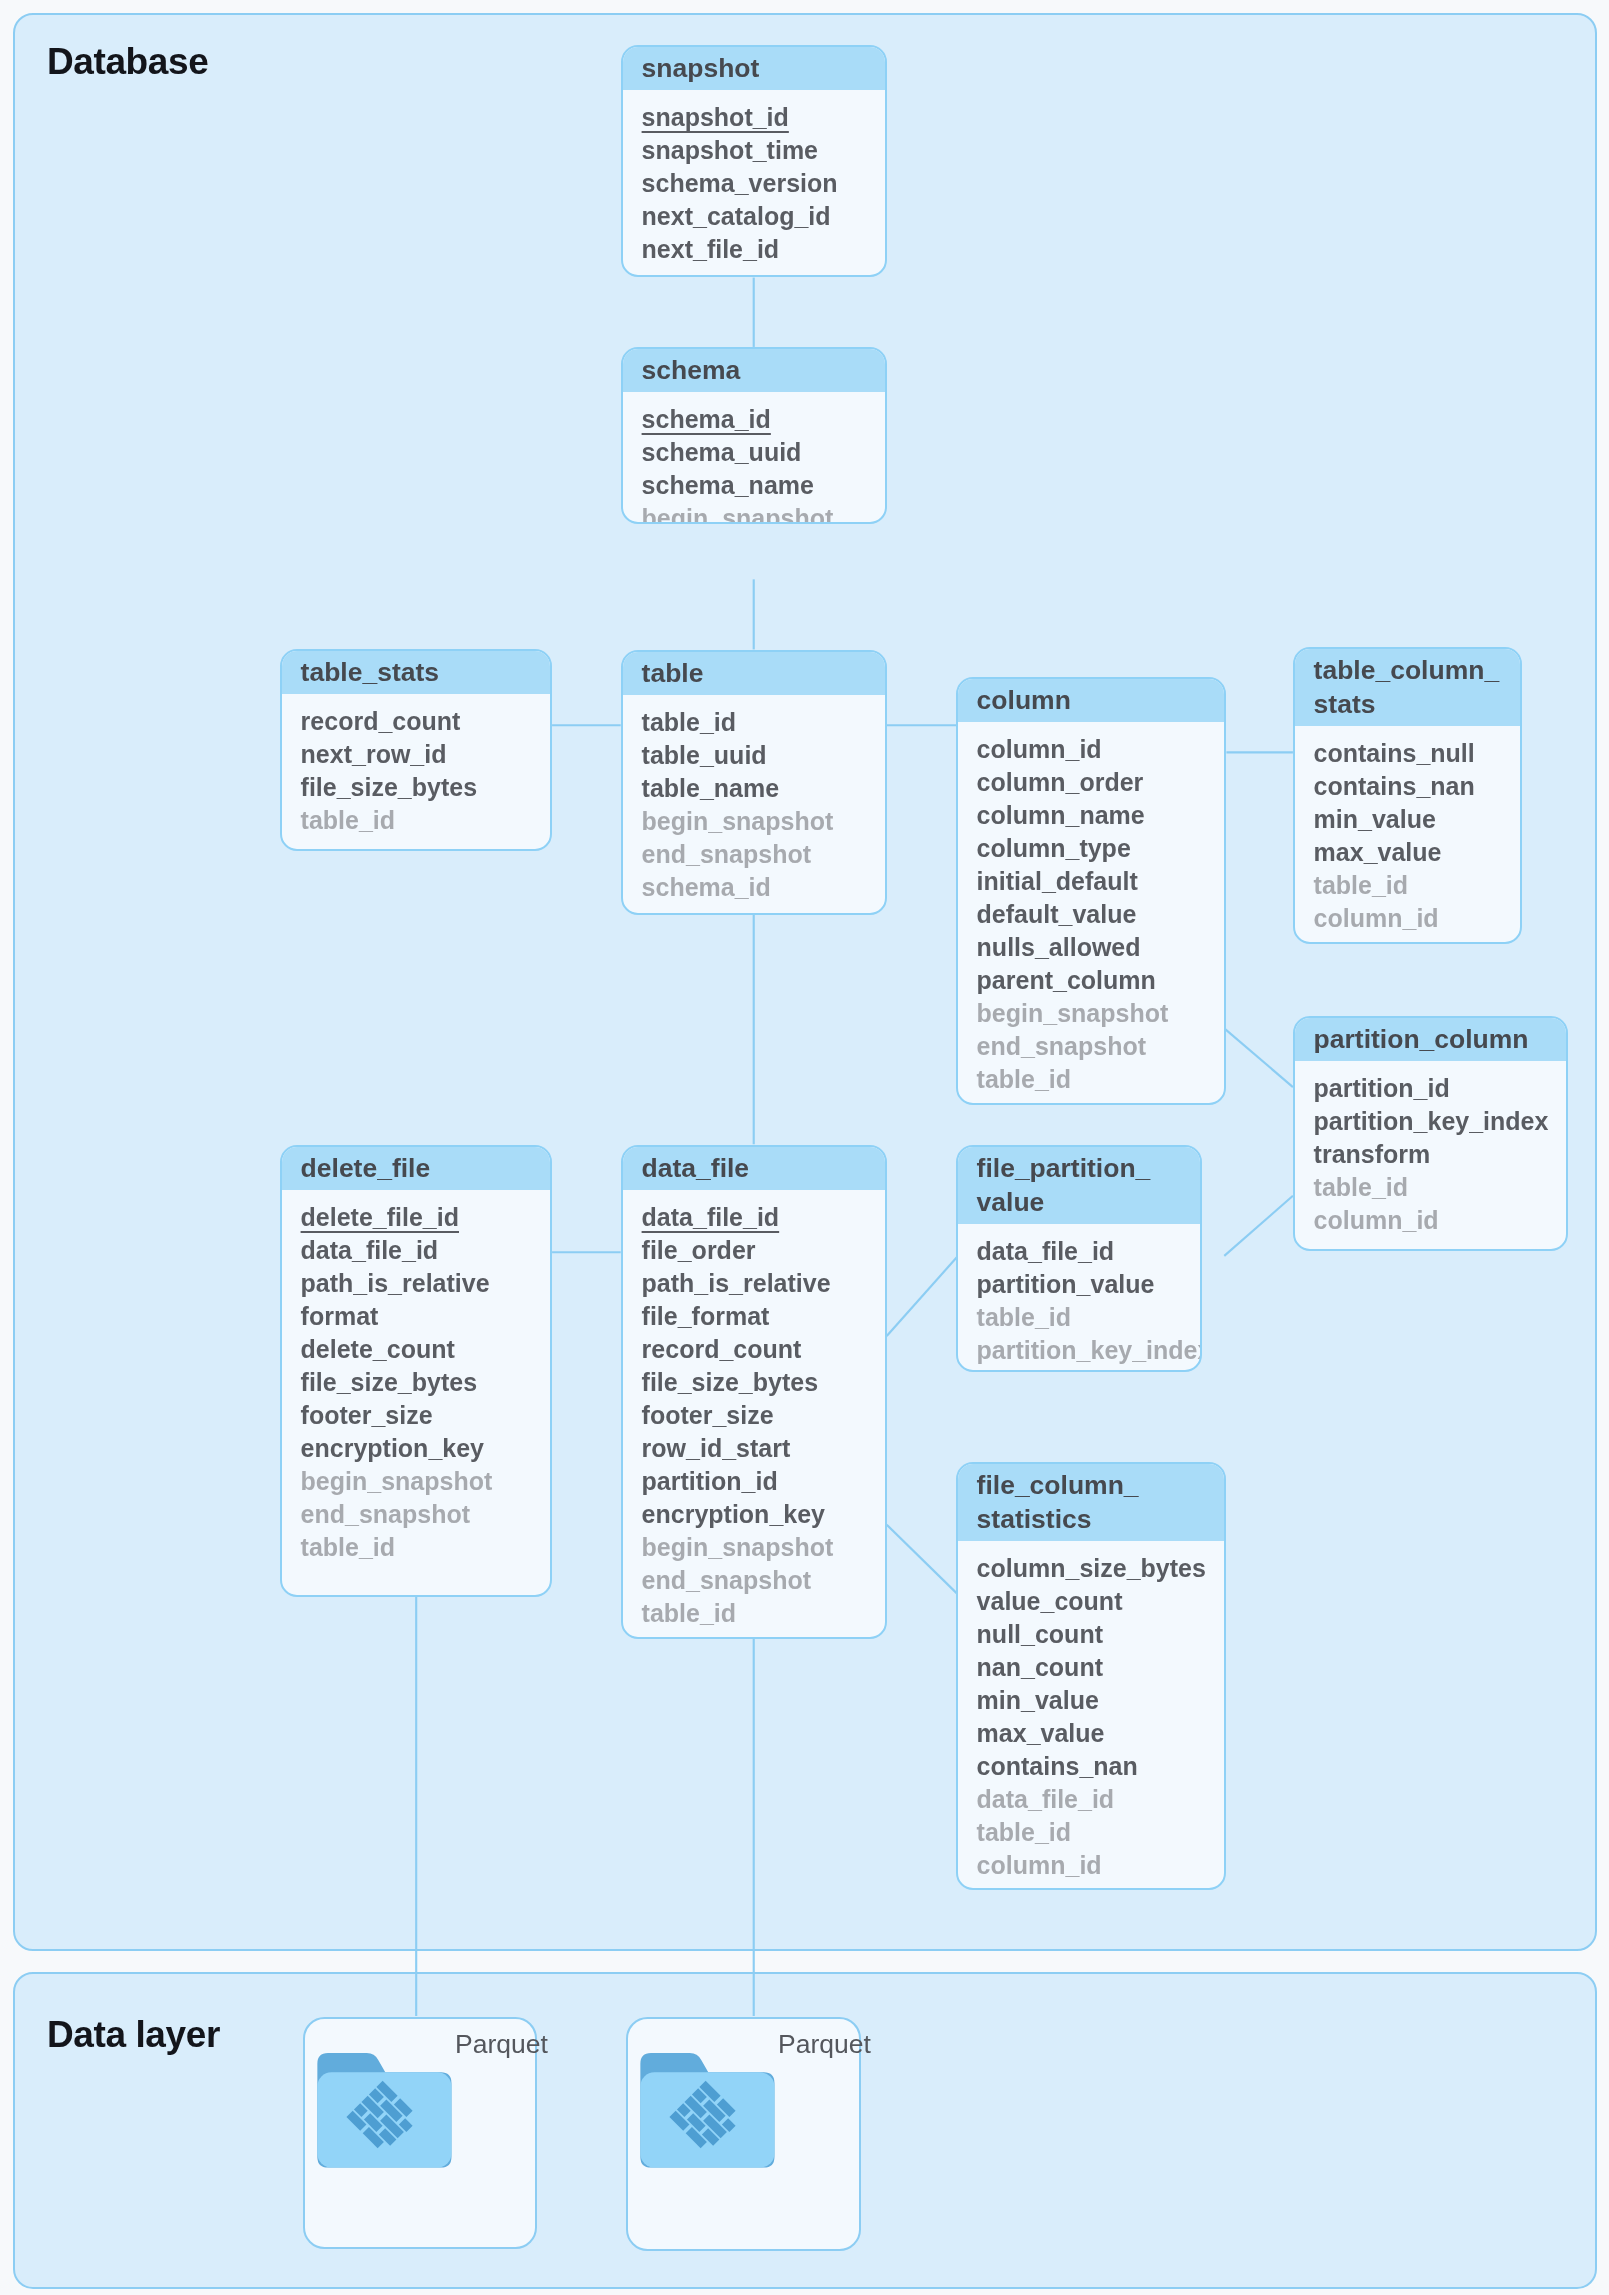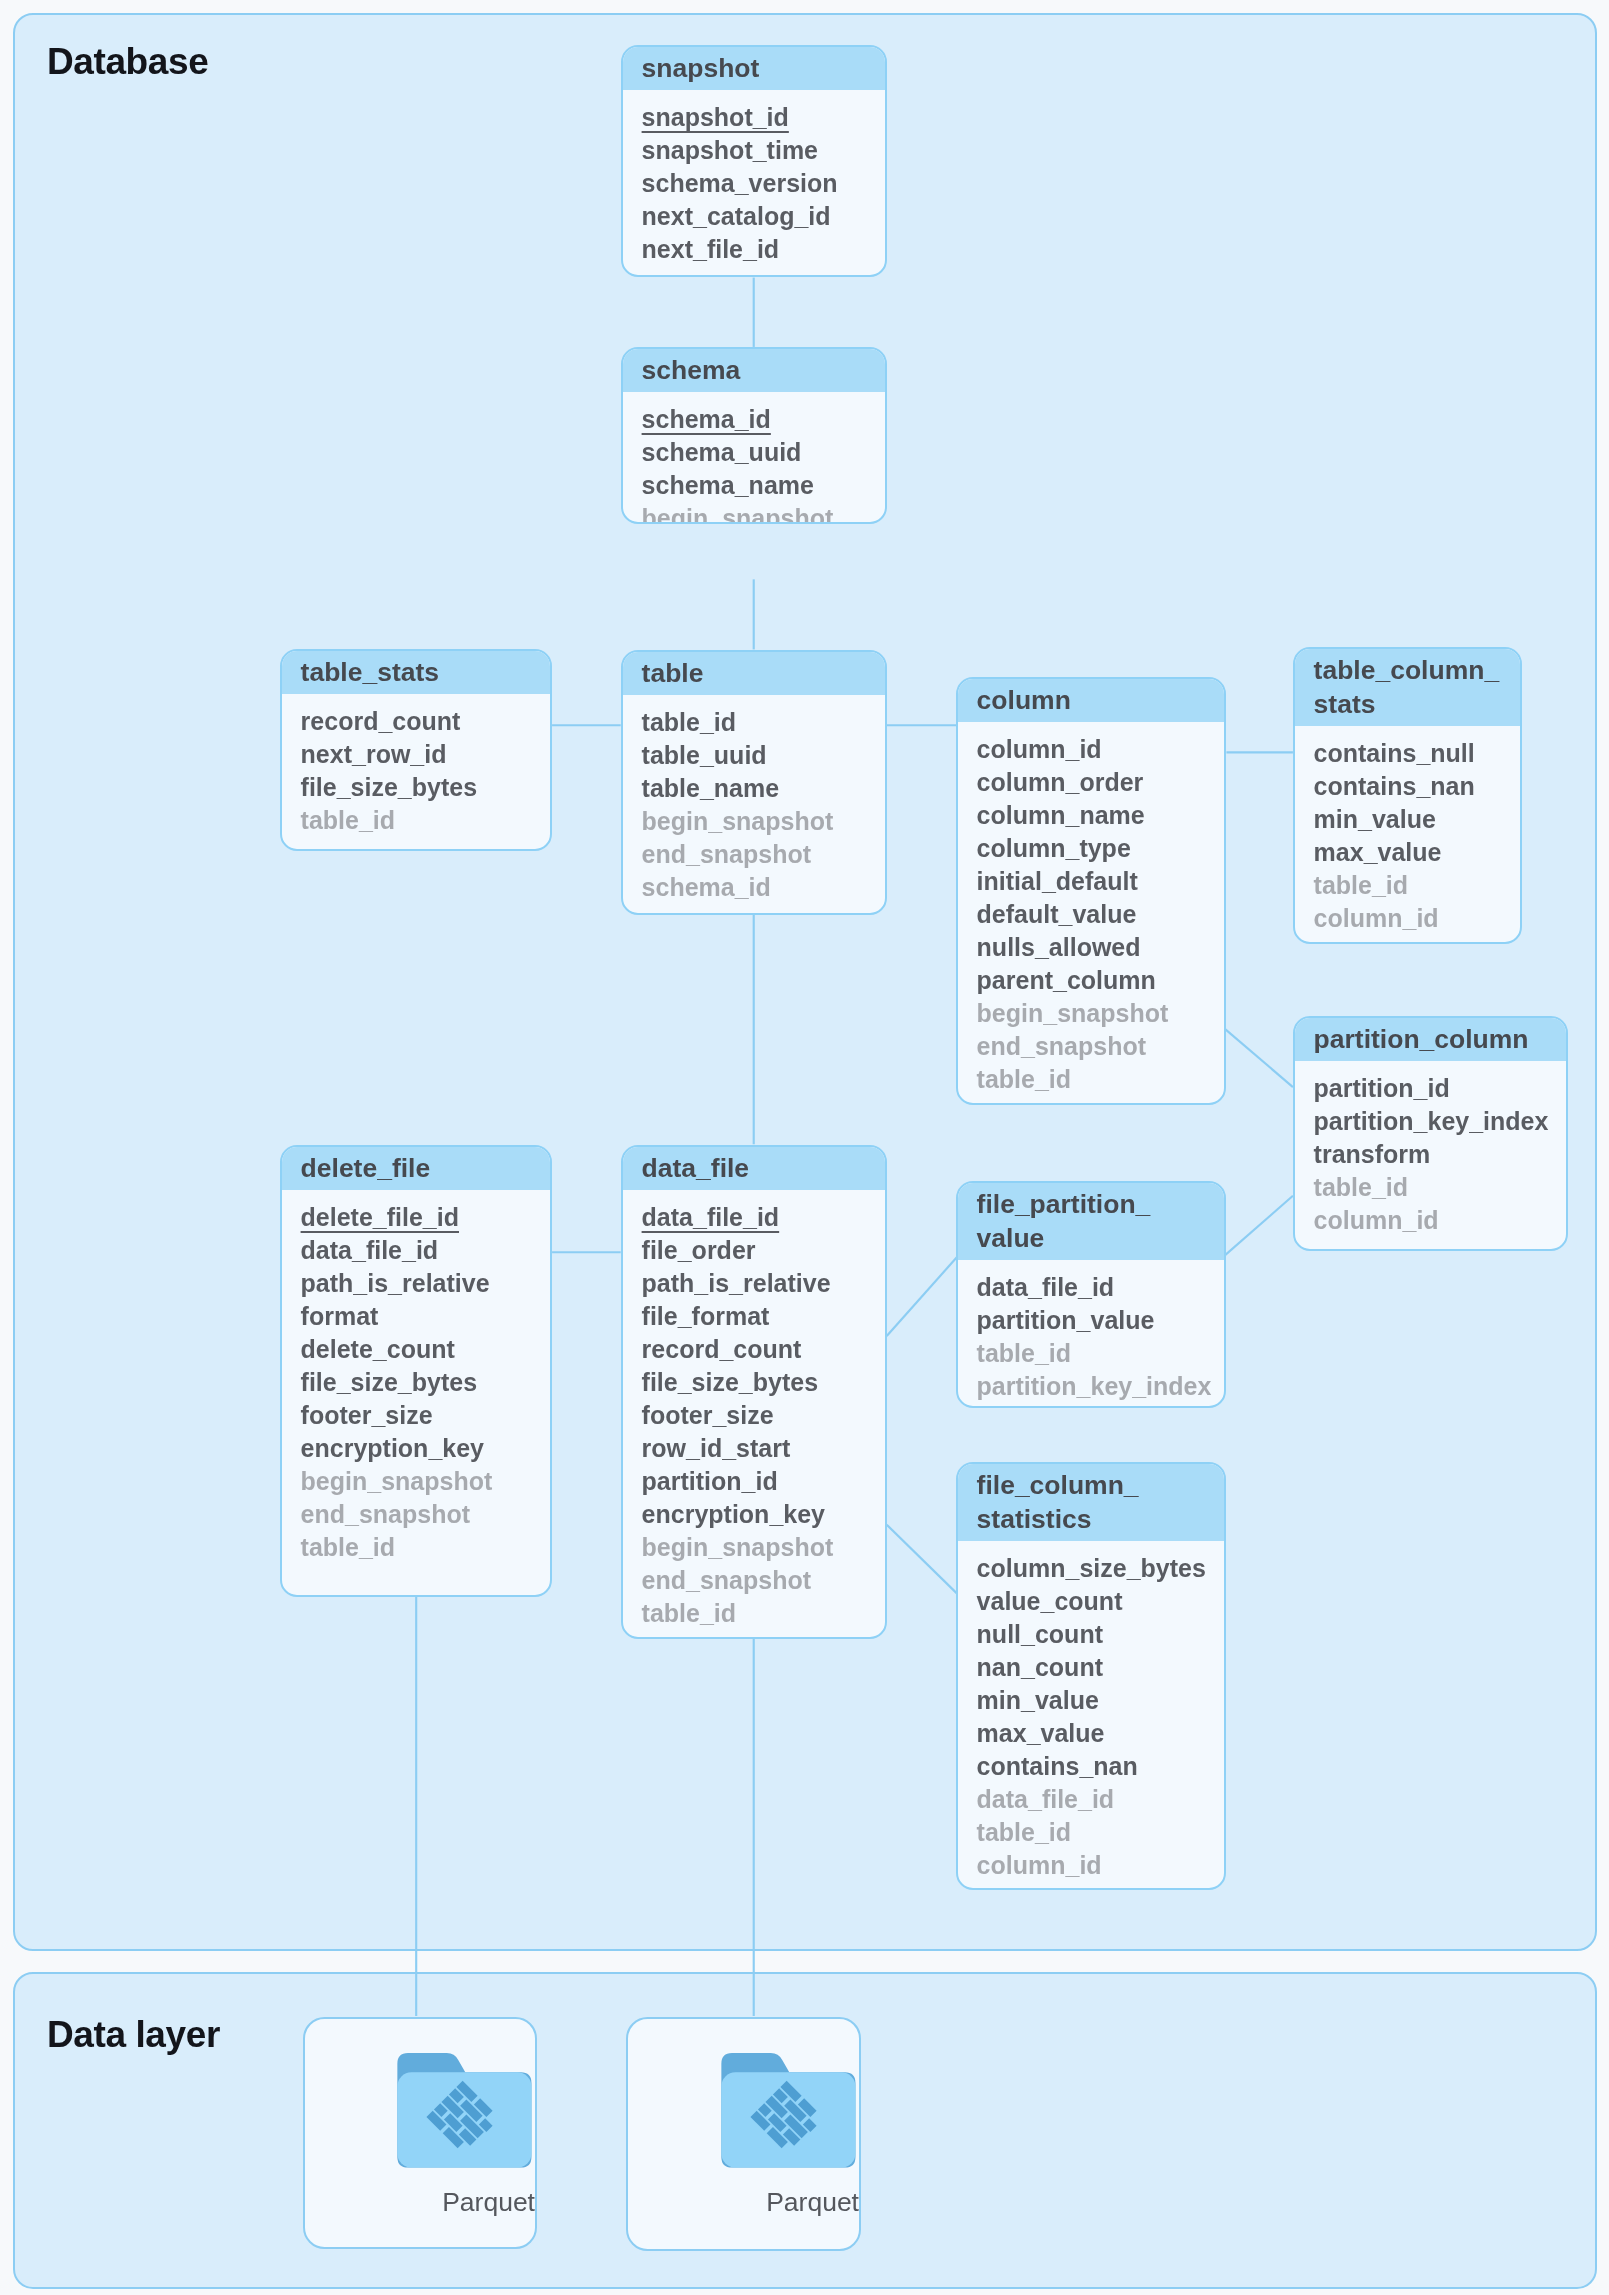--- a/index.html
+++ b/index.html
@@ -72,32 +72,32 @@
   
   #tbl-snapshot               { left: 621px;  top: 45px;   width: 266px; height: 232px; }
   #tbl-schema                 { left: 621px;  top: 347px;  width: 266px; height: 177px; }
   #tbl-table_stats            { left: 280px;  top: 649px;  width: 272px; height: 202px; }
   #tbl-table                  { left: 621px;  top: 650px;  width: 266px; height: 265px; }
   #tbl-column                 { left: 956px; top: 649px;  width: 270px; height: 428px; margin-top: 28px; }
   #tbl-table_column_stats     { left: 1293px; top: 647px;  width: 229px; height: 297px; }
   #tbl-partition_column       { left: 1293px; top: 1016px; width: 275px; height: 235px; }
   #tbl-delete_file            { left: 280px;  top: 1145px; width: 272px; height: 452px; }
   #tbl-data_file              { left: 621px;  top: 1145px; width: 266px; height: 494px; }
-  #tbl-file_partition_value   { left: 956px; top: 1145px; width: 270px; height: 227px; margin-top: 36px; }
+  #tbl-file_partition_value   { left: 956px; top: 1145px; width: 246px; height: 227px; }
   #tbl-file_column_statistics { left: 956px; top: 1462px; width: 270px; height: 428px; }
 
   .file-card {
     position: absolute;
     z-index: 2;
     background: #f3f9fe;
     border: 2.1px solid #8ccdf3;
     border-radius: 21.5px;
     display: flex;
-    flex-direction: column;
-    align-items: flex-end;
+    flex-direction: row;
+    align-items: flex-start;
   }
   #file-card-1 { left: 303px; top: 2017px; width: 234px; height: 232px; }
   #file-card-2 { left: 626px; top: 2017px; width: 235px; height: 234px; }
   .folder-wrap { margin-top: 23px; }
   .file-label {
     margin-top: 10px;
     font-size: 26.5px;
     color: #54575d;
   }
 </style>

